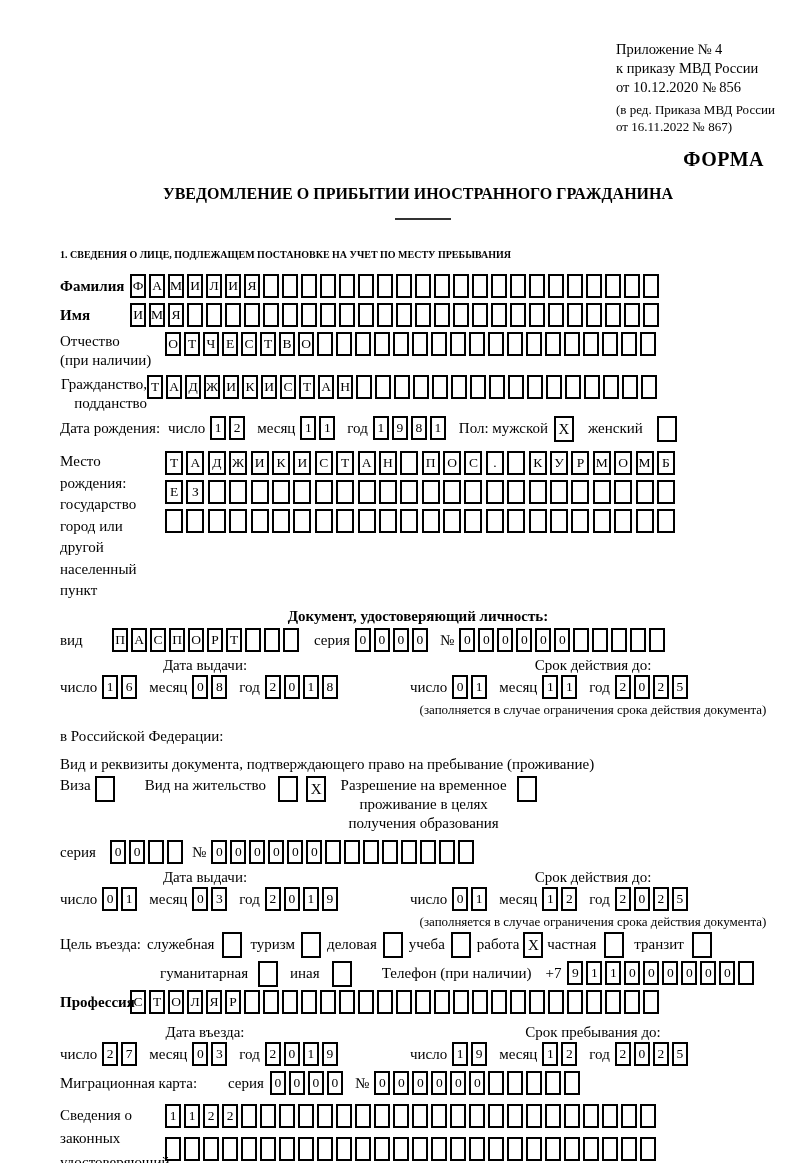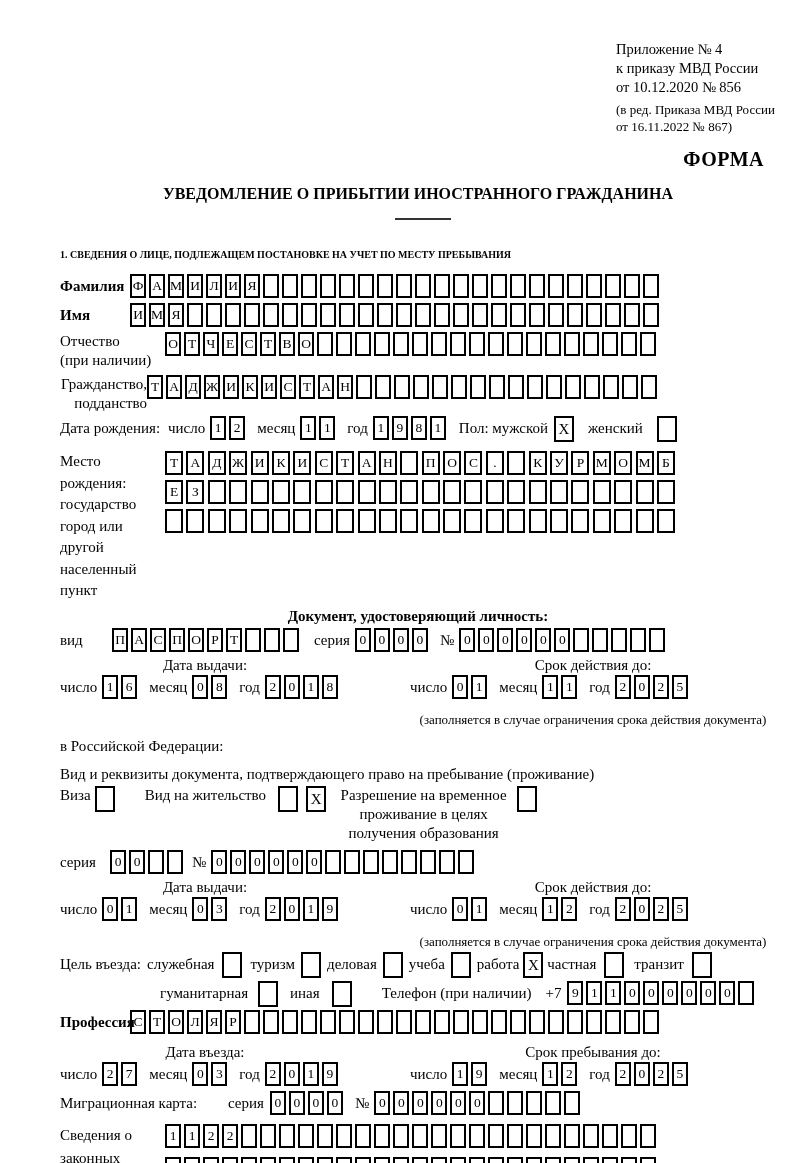--- a/index.html
+++ b/index.html
@@ -31,21 +31,21 @@
 
   .center-bold { text-align:center; font-weight:bold; font-size:15px; margin-top:6px; }
   .dlbl { font-size:15px; line-height:24px; flex:none; margin:0 5px 0 9px; }
   .dlbl.first { margin-left:0; }
   .dates { display:flex; margin-top:4px; }
   .dcol-l { width:350px; flex:none; }
   .dcol-r { flex:1; }
   .dhead { text-align:center; font-size:15px; line-height:18px; }
   .dhead-l { width:290px; }
   .dfields { display:flex; align-items:flex-start; margin-top:1px; }
-  .dnote { font-size:13px; line-height:17px; text-align:center; margin-top:12px; }
+  .dnote { font-size:13px; line-height:17px; text-align:center; margin-top:2px; }
   .para { font-size:15px; line-height:19px; margin-top:8px; }
   .opt { font-size:15px; line-height:19px; text-align:center; flex:none; }
   .rep-lbl { width:105px; flex:none; font-size:15px; line-height:23.5px; }
   .rep-rows .row0 { margin-top:0; }
   .rep-rows .row { margin-top:9px; }
   .ml4{margin-left:4px;} .ml6{margin-left:6px;} .ml8{margin-left:8px;} .ml10{margin-left:10px;}
   .ml12{margin-left:12px;} .ml14{margin-left:14px;} .ml30{margin-left:30px;}
   .mt2{margin-top:2px;} .mt3{margin-top:3px;} .mt4{margin-top:9px;} .mt6{margin-top:5px;} .mt7{margin-top:7px;}
 </style>
 </head>

